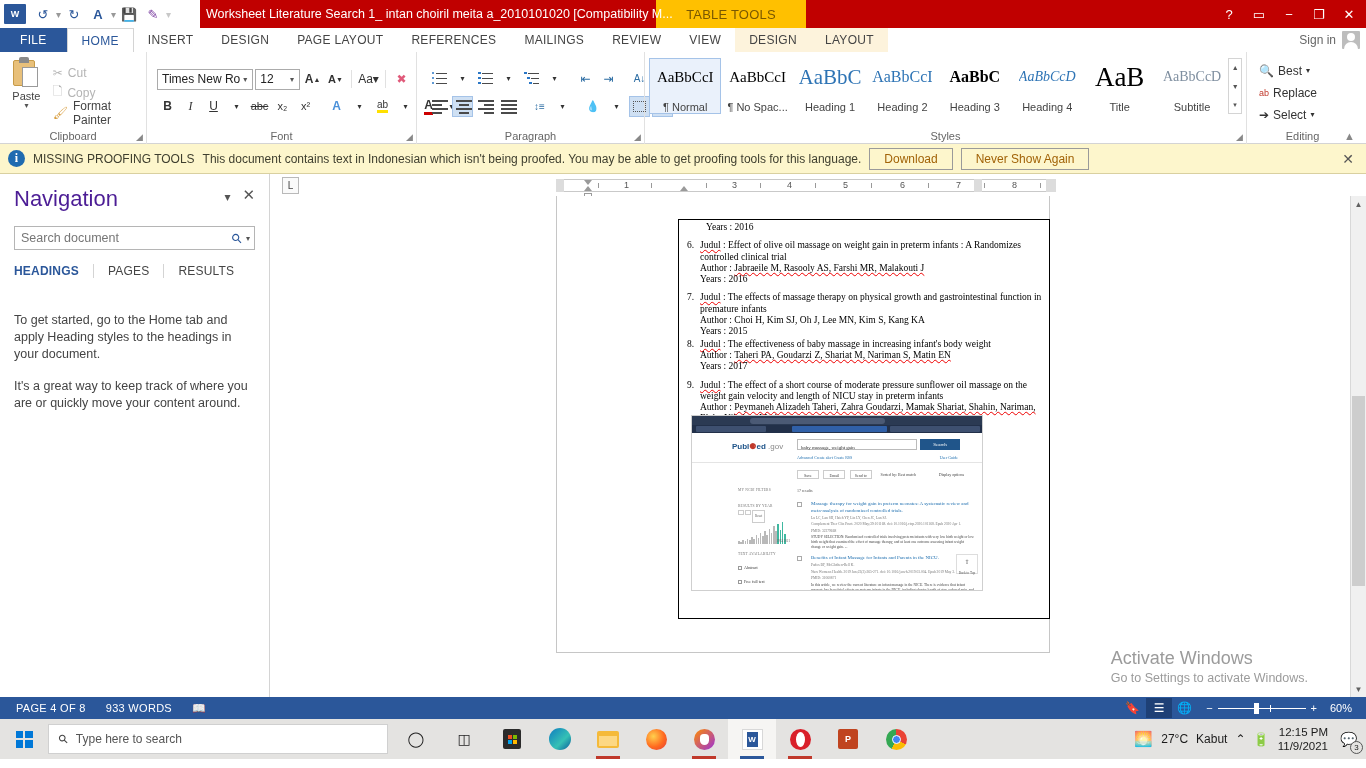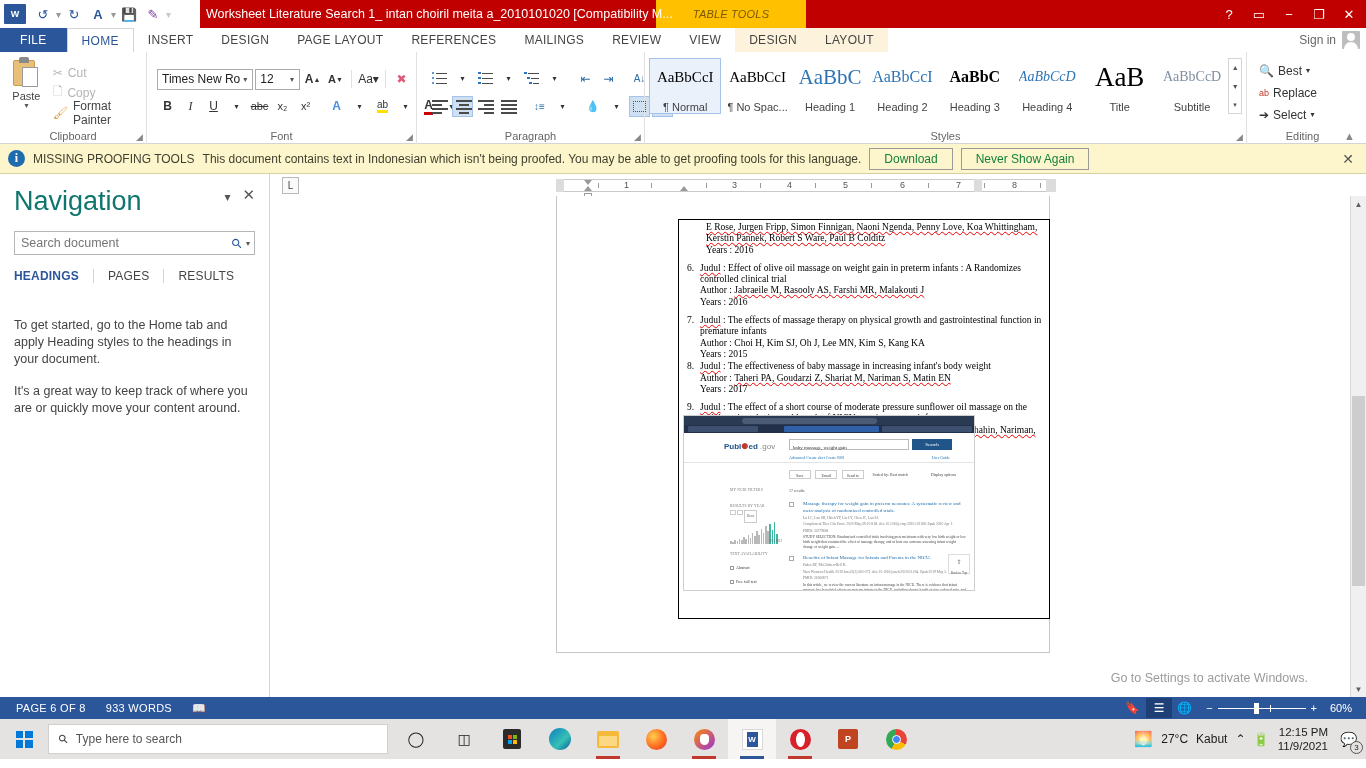--- a/index.html
+++ b/index.html
@@ -18,21 +18,21 @@
   .qat-btn { width:22px; height:22px; display:flex; align-items:center; justify-content:center;
              color:#2b579a; font-size:13px; }
   .wordlogo { width:22px; height:20px; background:#2b579a; color:#fff; font-size:9px; font-weight:bold;
               display:flex; align-items:center; justify-content:center; border-radius:1px; margin-right:4px;}
   .qat-sep { color:#999; font-size:10px; }
   .titlebg { position:absolute; left:200px; top:0; right:0; height:28px; background:#c00000; }
   .doctitle { position:absolute; left:206px; top:0; height:28px; line-height:28px;
               color:#fff; font-size:12.5px; white-space:nowrap; z-index:3; }
   .tabtools { position:absolute; left:656px; top:0; width:150px; height:28px;
               background:#ffc000; z-index:2; display:flex; align-items:center; justify-content:center; }
-  .tabtools span { color:#7a5800; font-size:11px; letter-spacing:.2px;font-style:italic; }
+  .tabtools span { color:#7a5800; font-size:13px; letter-spacing:.2px; }
   .winbtns { position:absolute; right:2px; top:0; height:28px; display:flex; align-items:center; gap:0; z-index:4; }
   .winbtn { width:30px; height:26px; display:flex; align-items:center; justify-content:center;
             color:#fff; font-size:13px; }
   .titlebg2 { position:absolute; left:1216px; top:0; right:0; height:28px; background:#c00000; }
 
   
   #tabbar { height:24px; background:#fff; display:flex; align-items:stretch; position:relative;
             border-bottom:1px solid #fff; }
   .tab { padding:0 14px; height:24px; line-height:24px; font-size:12px; color:#444;
          text-transform:uppercase; letter-spacing:.3px; white-space:nowrap; }
@@ -109,31 +109,31 @@
 
   
   #msgbar { height:30px; background:#fdf6cc; border-bottom:1px solid #d9d0a0; display:flex;
             align-items:center; padding:0 8px; gap:8px; }
   .info-ico { width:17px; height:17px; border-radius:50%; background:#1f6bb0; color:#fff;
               font-size:12px; font-weight:bold; display:flex; align-items:center; justify-content:center;
               font-family:"Liberation Serif", serif; }
   .msg-strong { font-size:12px; color:#3f3f2f; }
   .msg-text { font-size:12px; color:#3f3f2f; }
   .msg-btn { border:1px solid #9a9a9a; background:#fdf6cc; height:22px; padding:0 14px;
-             font-size:12px; color:#15803d; display:flex; align-items:center; }
+             font-size:12px; color:#a16207; display:flex; align-items:center; }
   .msg-close { margin-left:auto; font-size:14px; color:#555; padding-right:4px; }
 
   
   #main { height:523px; display:flex; position:relative; background:#fff; }
 
   
   #navpane { width:270px; border-right:1px solid #d4d4d4; background:#fff; padding:12px 14px 0 14px;
              position:relative; }
   .nav-head { display:flex; align-items:flex-start; }
-  .nav-title { font-size:27px; color:#0f766e; font-weight:normal; flex:1; }
+  .nav-title { font-size:22px; color:#4c1d95; font-weight:normal; flex:1; }
   .nav-ico { color:#555; font-size:12px; padding:4px; }
   .nav-x { color:#555; font-size:15px; padding-left:8px; }
   .nav-search { margin-top:14px; height:24px; border:1px solid #b5b5b5; display:flex; align-items:center;
                 padding:0 4px 0 6px; }
   .nav-search input { border:0; outline:0; flex:1; font-size:12.5px; color:#333;
                       font-family:"Liberation Sans", sans-serif; background:transparent; }
   .nav-search input::placeholder { color:#767676; }
   .srch-ico { color:#2b579a; font-size:13px; transform:rotate(-45deg); }
   .nav-tabs { display:flex; margin-top:14px; gap:0; align-items:center; }
   .nav-tab { font-size:12px; color:#444; padding:0 14px; letter-spacing:.2px; }
@@ -167,21 +167,21 @@
   .doc-text { font-family:"Liberation Serif", serif; font-size:9.5px; color:#000; line-height:11.3px; }
   .tbl { position:absolute; left:121px; top:35px; width:372px; border:1px solid #000;
          border-top:1px solid #000; padding:2px 2px 4px 2px; min-height:400px; }
   .li { display:flex; margin-top:7px; }
   .li-num { width:19px; text-align:right; padding-right:6px; flex:none; }
   .li-body { flex:1; }
   .sq { text-decoration: underline; text-decoration-color:#e00; text-decoration-style: wavy;
         text-decoration-skip-ink:none; }
 
   
-  .embed { position:absolute; left:4px; top:195px; width:292px; height:176px; background:#fff;
+  .embed { position:absolute; left:12px; top:195px; width:292px; height:176px; background:#fff;
            border:1px solid #cfcfcf; overflow:hidden; }
   .em-bar { height:9px; background:#2b3a53; position:relative; }
   .em-addr { position:absolute; left:58px; top:2px; width:135px; height:6px; background:#4b5a75;
              border-radius:3px; }
   .em-tabs { height:8px; background:#223049; position:relative; }
   .em-tab { position:absolute; top:1px; height:6px; background:#33445f; border-radius:1px; }
   .em-body { background:#fff; position:relative; height:159px; }
   .em-head { height:30px; border-bottom:1px solid #e4e4e4; position:relative; }
   .em-logo { position:absolute; left:40px; top:8px; font-size:8px; font-weight:bold; color:#20558a;
              font-family:"Liberation Sans",sans-serif; }
@@ -642,23 +642,20 @@
           <div class="ruler-tick" style="left:428px;"></div>
         <div class="ruler-tick" style="left:484px;"></div>
       </div>
     </div>
 
     <div class="page-canvas">
       <div class="page">
 
         <div class="tbl doc-text">
 
-          <div style="padding-left:25px;">
-            <span class="sq">E Rose, Jurgen Fripp, Simon Finnigan, Naoni Ngenda, Penny Love, Koa Whittingham, Kerstin Pannek, Robert S Ware, Paul B Colditz</span>
-          </div>
           <div style="padding-left:25px;">Years : 2016</div>
 
           <div class="li">
             <div class="li-num">6.</div>
             <div class="li-body">
               <div>
                 <span class="sq">Judul</span><span> : </span><span>Effect of olive oil massage on weight gain in preterm infants : A Randomizes controlled clinical trial</span>
               </div>
               <div>
                 <span>Author</span><span> : </span><span class="sq">Jabraeile M, Rasooly AS, Farshi MR, Malakouti J</span>
@@ -806,35 +803,36 @@
                 <div>Back to Top</div>
               </div>
             </div>
           </div>
 
         </div>
       </div>
     </div>
 
     <div class="watermark">
+      <div class="wm1">Activate Windows</div>
       <div class="wm2">Go to Settings to activate Windows.</div>
     </div>
 
     <div id="vscroll">
       <div class="sc-btn">▲</div>
       <div class="sc-thumb"></div>
       <div class="sc-bot">
         <div class="sc-btn">▼</div>
       </div>
     </div>
   </div>
 </div>
 
 <div id="statusbar">
-  <div class="st-item">PAGE 6 OF 8</div>
+  <div class="st-item">PAGE 4 OF 8</div>
   <div class="st-item">933 WORDS</div>
   <div class="st-item">📖</div>
   <div class="st-right">
     <div class="view-btn">🔖</div>
     <div class="view-btn act">☰</div>
     <div class="view-btn">🌐</div>
     <div class="zoom">
       <span>−</span>
       <span class="zoom-track">
         <span class="zoom-thumb"></span>

